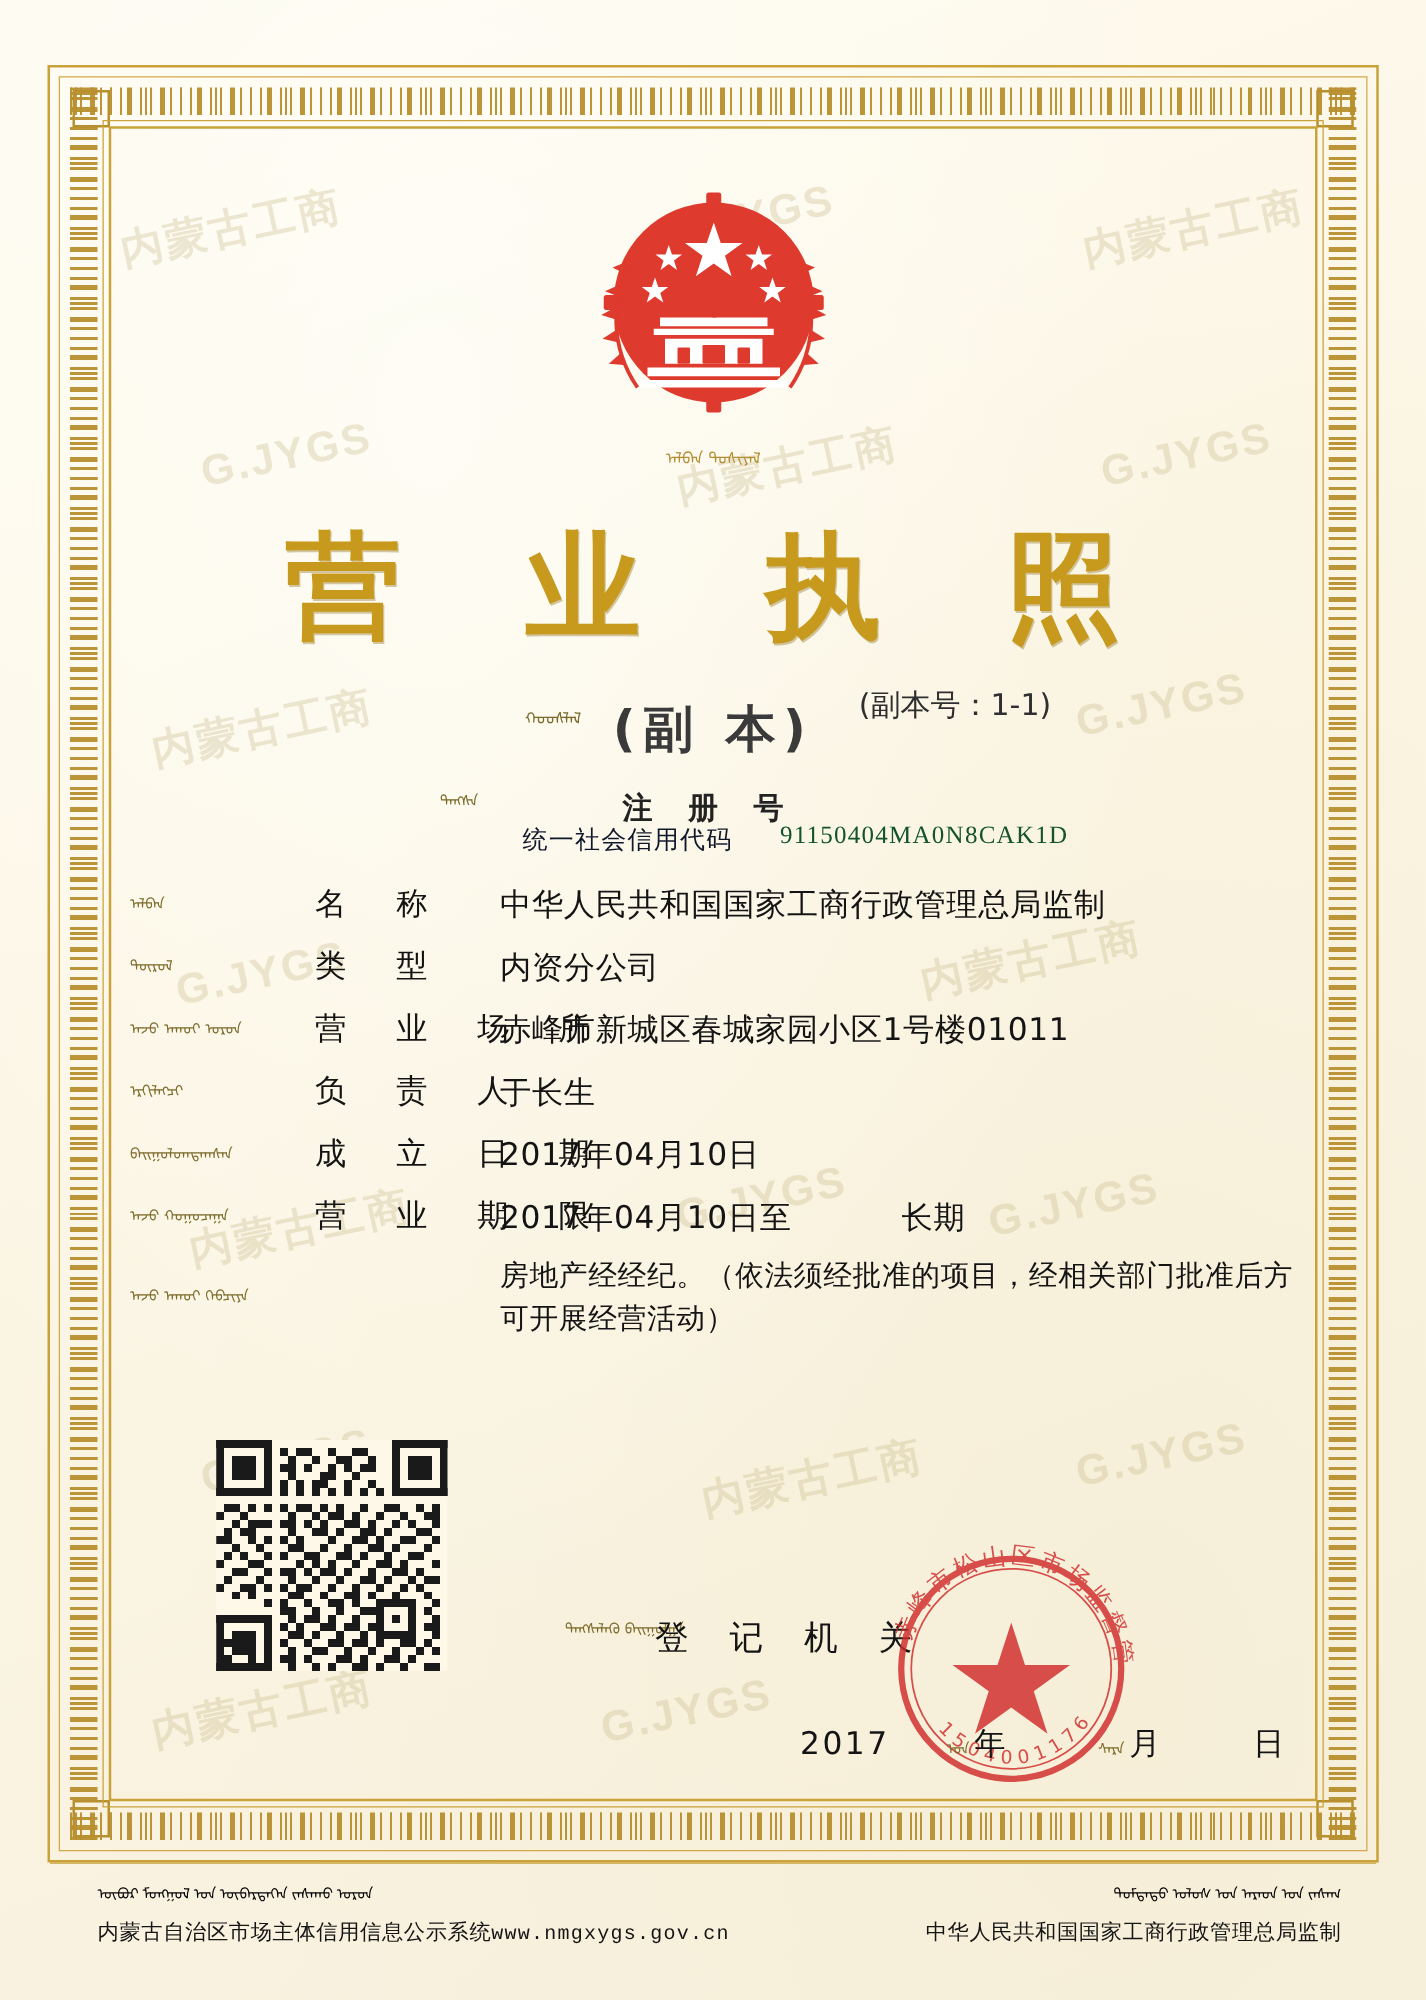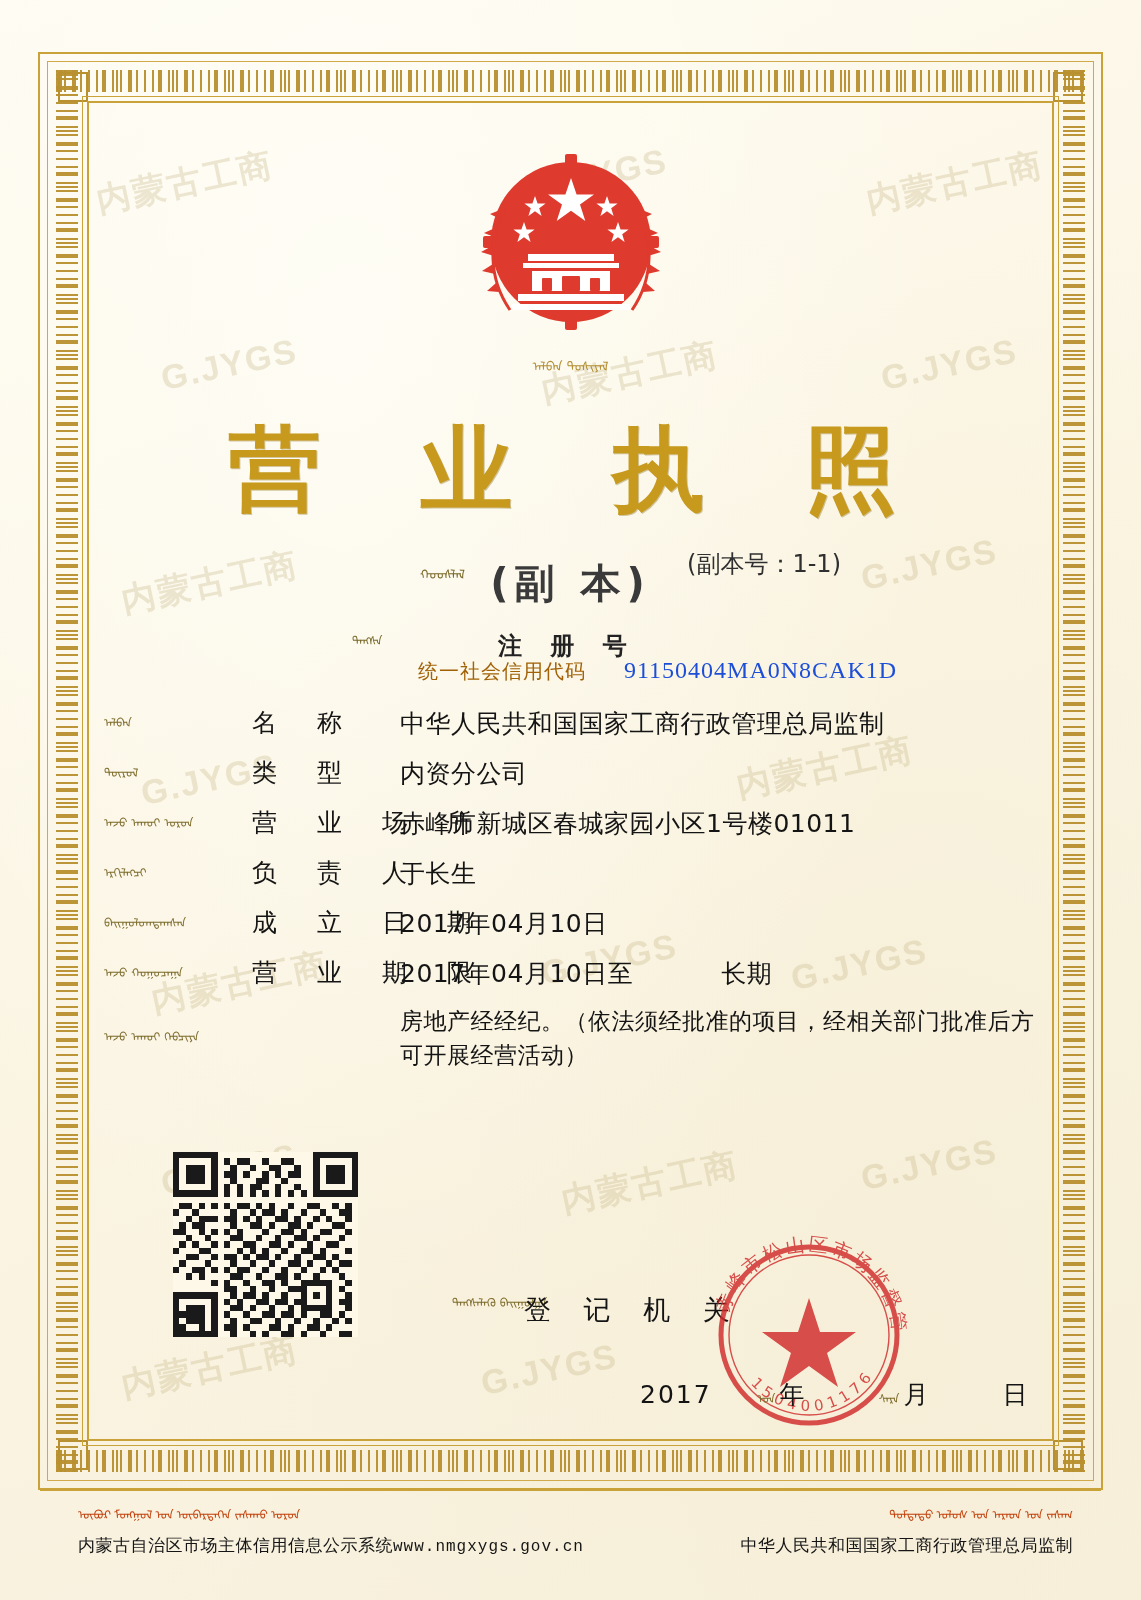--- a/index.html
+++ b/index.html
@@ -189,30 +189,30 @@
     color: #222;
     font-weight: bold;
   }
   .credit-label {
     position: absolute;
     left: 418px;
     top: 658px;
     font-family: "DejaVu Sans", sans-serif;
     font-size: 20px;
     letter-spacing: 1px;
-    color: #a16207;
+    color: #0f172a;
   }
   .credit-value {
     position: absolute;
     left: 624px;
     top: 657px;
     font-family: "Liberation Serif", serif;
-    font-size: 24px;
+    font-size: 20px;
     letter-spacing: 1px;
-    color: #1d4ed8;
+    color: #14532d;
   }
 
   
   .fields {
     position: absolute;
     left: 104px;
     top: 706px;
     right: 96px;
   }
   .row {
@@ -328,23 +328,23 @@
     height: 92px;
   }
   .footer-rule {
     position: absolute;
     left: 40px; right: 40px; top: 0;
     border-top: 1px solid #c9a23a;
   }
   .f-left-mong, .f-right-mong {
     position: absolute;
     top: 12px;
-    font-family: Liberation Sans, sans-serif;
+    font-family: Liberation Serif, serif;
     font-size: 12px;
-    color: #c2410c;
+    color: #000000;
     letter-spacing: 9px;
     white-space: nowrap;
   }
   .f-left-mong { left: 78px; }
   .f-right-mong { right: 68px; }
   .f-left {
     position: absolute;
     left: 78px; top: 44px;
     font-family: "DejaVu Sans", sans-serif;
     font-size: 17px;

